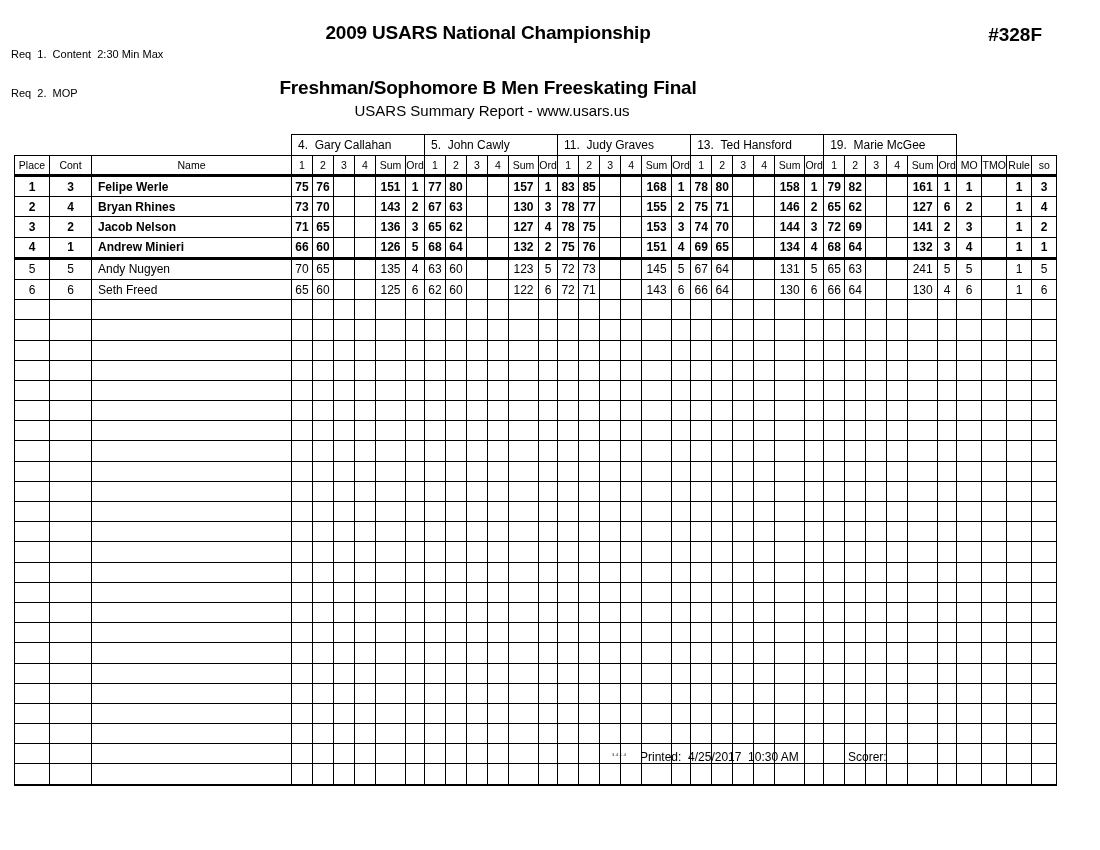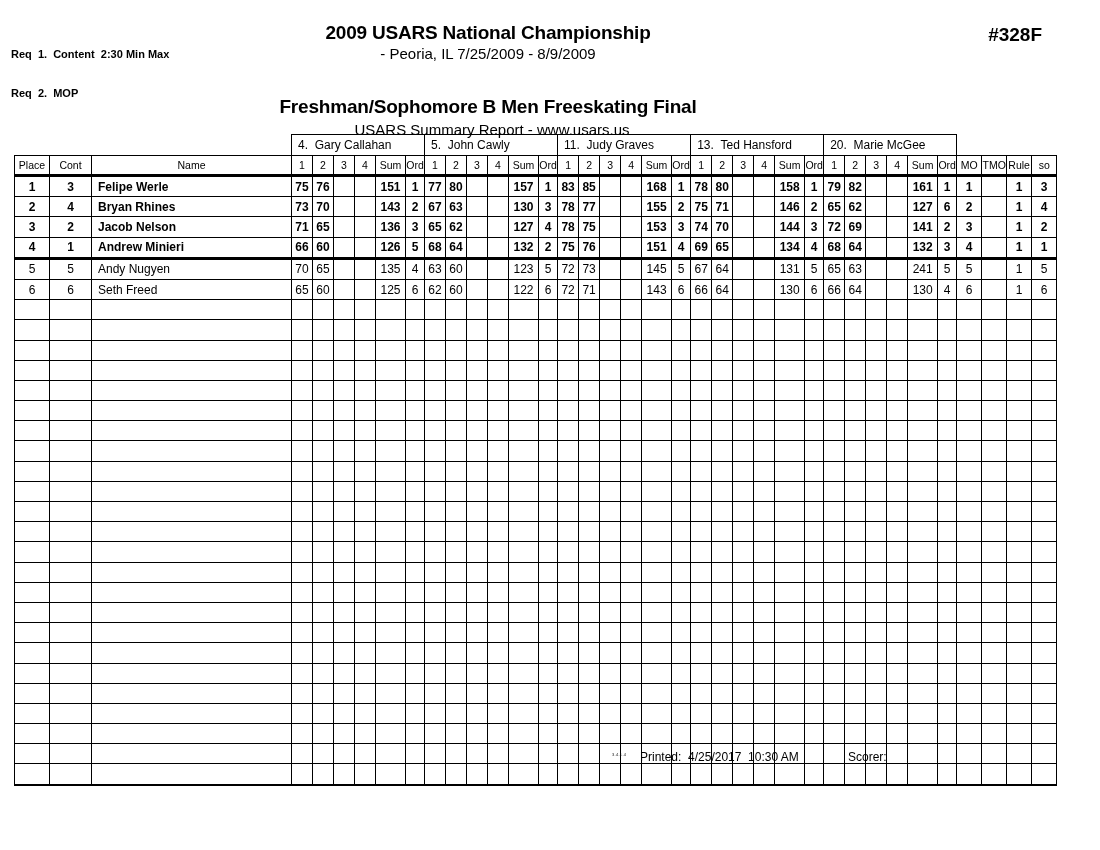--- a/index.html
+++ b/index.html
@@ -18,21 +18,20 @@
   }
 
   
   .req-block {
     position: absolute;
     left: 11px;
     top: 22px;
     font-size: 11px;
     line-height: 13px;
     white-space: pre;
-    font-weight: bold;
   }
   .req-line { display: block; }
 
   
   .title-block {
     position: absolute;
     left: 0;
     top: 22px;
     width: 976px;
     text-align: center;
@@ -206,21 +205,20 @@
 </head>
 <body>
 
 <div class="req-block">
   <span class="req-line">Req  1.  Content  2:30 Min Max</span>
   <span class="req-line">Req  2.  MOP</span>
 </div>
 
 <div class="title-block">
   <div class="title-main">2009 USARS National Championship</div>
-  <div class="title-sub">- Peoria, IL  7/25/2009 - 8/9/2009</div>
   <div class="title-event">Freshman/Sophomore B Men Freeskating Final</div>
   <div class="title-report">USARS Summary Report - www.usars.us</div>
 </div>
 
 <div class="event-number">#328F</div>
 
 <div class="sheet">
   <table class="scores">
     <colgroup id="colgroup-scores">
         <col style="width: 35px;">
@@ -261,21 +259,21 @@
         <col style="width: 25px;">
         <col style="width: 25px;">
       </colgroup>
     <tbody id="table-body">
         <tr class="judge-row">
           <td colspan="3" class="blank-cell"></td>
           <td colspan="6" class="judge-name"><span>4.</span>&nbsp;&nbsp;<span>Gary Callahan</span></td>
           <td colspan="6" class="judge-name"><span>5.</span>&nbsp;&nbsp;<span>John  Cawly</span></td>
           <td colspan="6" class="judge-name"><span>11.</span>&nbsp;&nbsp;<span>Judy Graves</span></td>
           <td colspan="6" class="judge-name"><span>13.</span>&nbsp;&nbsp;<span>Ted  Hansford</span></td>
-          <td colspan="6" class="judge-name"><span>20.</span>&nbsp;&nbsp;<span>Marie McGee</span></td>
+          <td colspan="6" class="judge-name"><span>19.</span>&nbsp;&nbsp;<span>Marie McGee</span></td>
           <td colspan="4" class="judge-trailer"></td>
         </tr>
         <tr class="col-head">
           <td class="h-place">Place</td>
           <td class="h-cont">Cont</td>
           <td class="h-name">Name</td>
           <td>1</td>
           <td>2</td>
           <td>3</td>
           <td>4</td>

